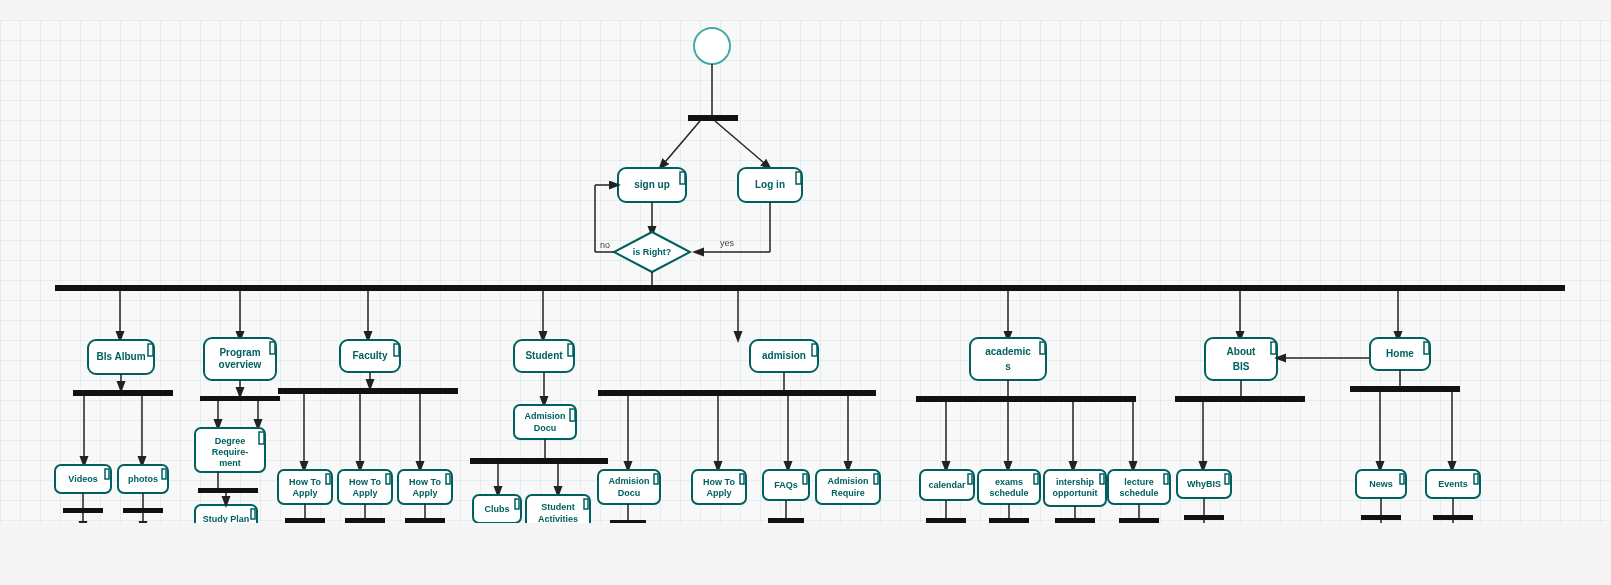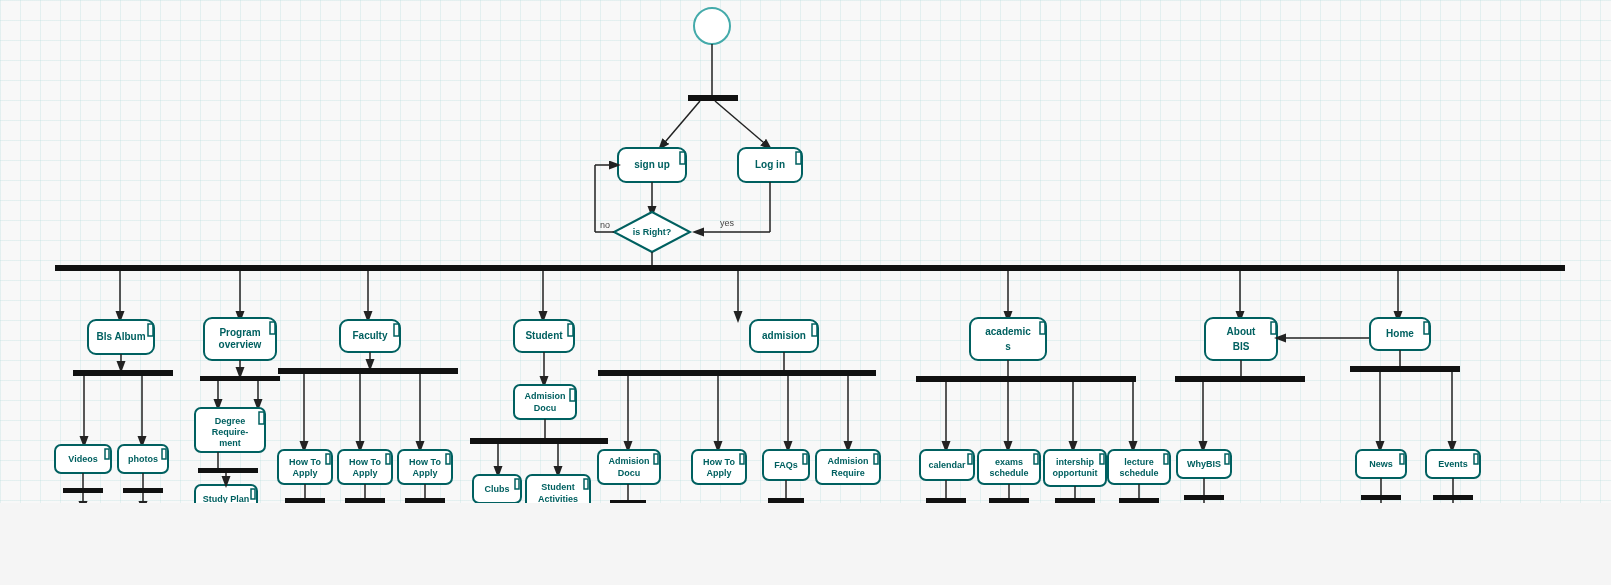--- a/index.html
+++ b/index.html
@@ -14,20 +14,21 @@
     .canvas {
       position: relative;
       width: 1611px;
       height: 503px;
       background-color: #f8f8f8;
       background-image:
         linear-gradient(rgba(180,220,220,0.3) 1px, transparent 1px),
         linear-gradient(90deg, rgba(180,220,220,0.3) 1px, transparent 1px);
       background-size: 20px 20px;
       overflow: hidden;
+      margin-top: 20px;
     }
 
     
     .diagram-svg {
       position: absolute;
       top: 0; left: 0;
       width: 1611px;
       height: 585px;
       pointer-events: none;
     }

